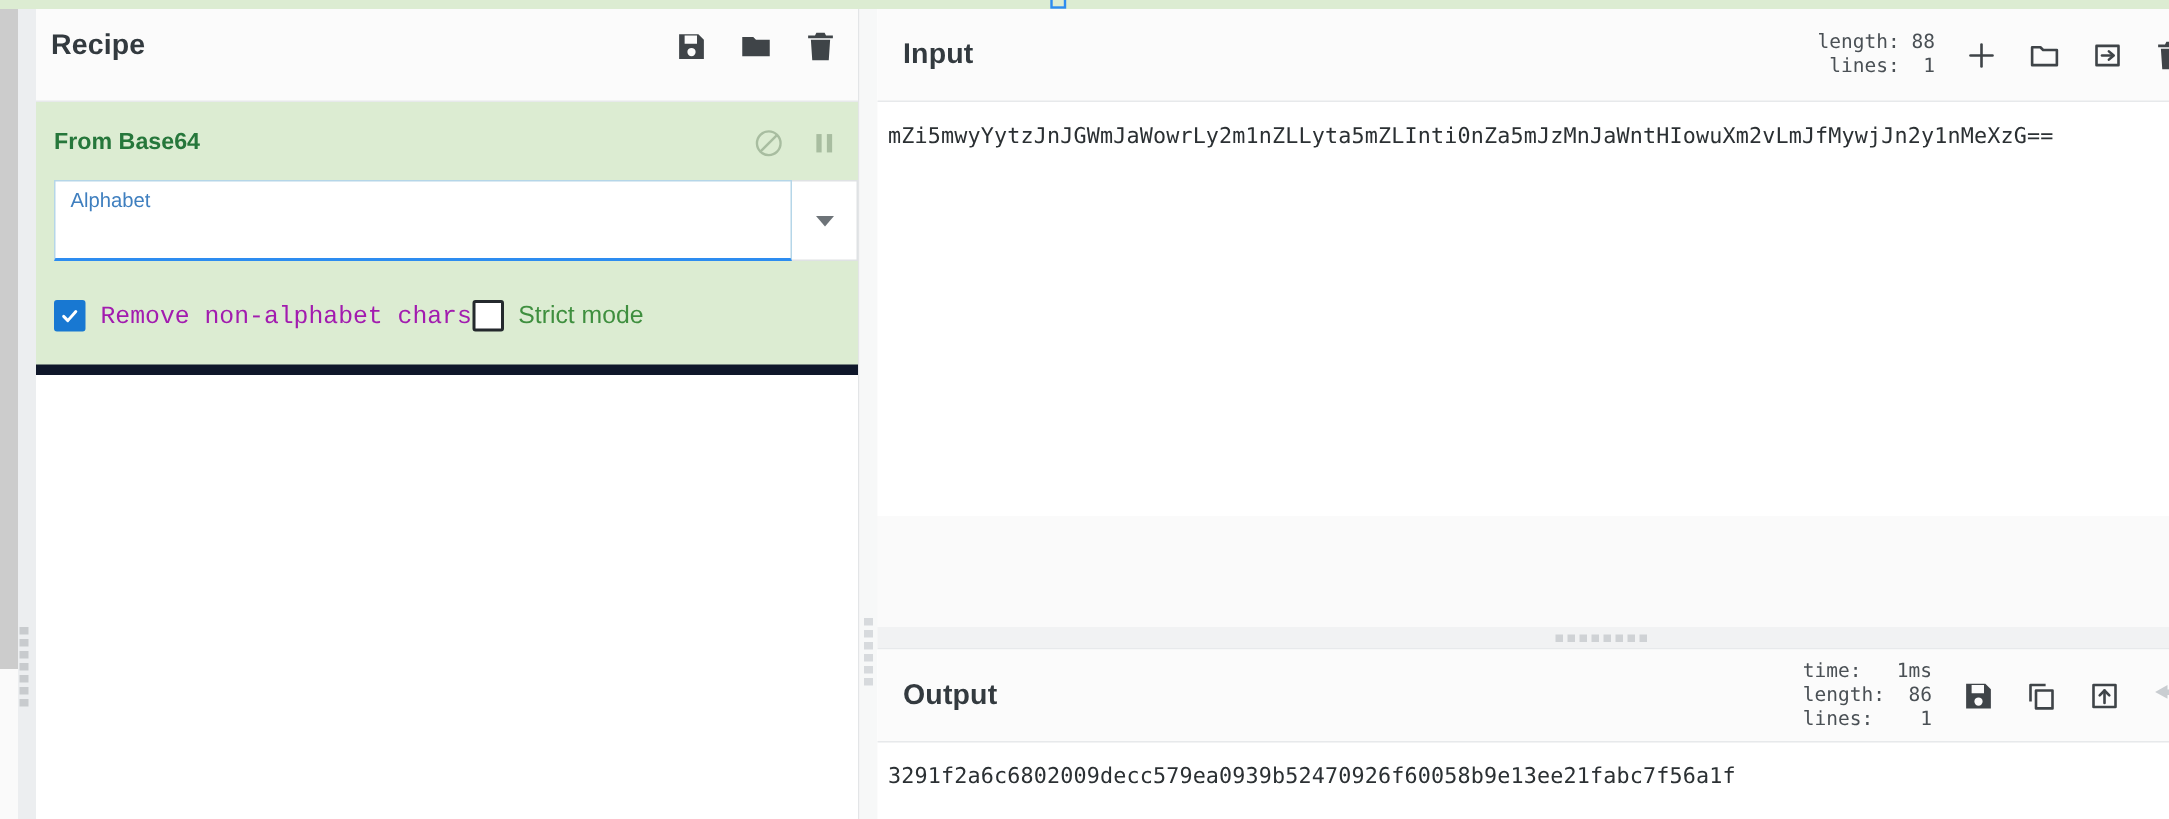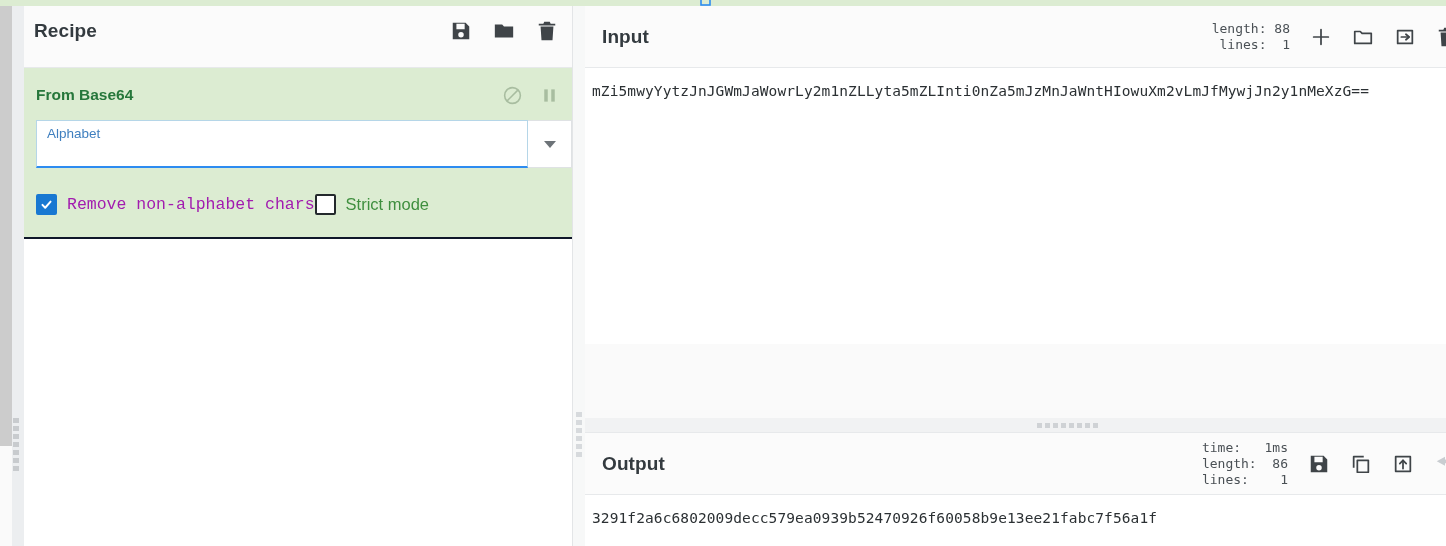--- a/index.html
+++ b/index.html
@@ -48,30 +48,30 @@
     display: flex; align-items: center; padding: 0 14px 11px 10px;
   }
   .pane-title {
     font-size: 19px; font-weight: bold; color: #333a3f; letter-spacing: .1px;
   }
   .header-icons { margin-left: auto; display: flex; align-items: center; gap: 21px; }
   .hicon { width: 22px; height: 22px; color: #3f4448; cursor: pointer; display:block; }
 
   
   .op-block {
-    background: #dcecd2; border-bottom: 2px solid #0f172a;
+    background: #dcecd2; border-bottom: 7px solid #0f172a;
     padding: 14px 12px 22px 12px; position: relative;
   }
   .op-title-row { display: flex; align-items: center; height: 26px; }
   .op-title { font-size: 15.5px; font-weight: bold; color: #26773b; }
   .op-ctrl { margin-left: auto; display: flex; align-items: center; gap: 16px; }
   .op-icon { width: 21px; height: 21px; color: #a8bda0; cursor: pointer; }
 
   
-  .field-row { display: flex; align-items: stretch; margin-top: 12px; height: 48px; }
+  .field-row { display: flex; align-items: stretch; margin-top: 12px; height: 54px; }
   .field-wrap {
     flex: 0 0 492px; position: relative; background: #fff;
     border: 1px solid #b5d6e8; border-bottom: 2px solid #2d8cf0;
     padding: 5px 10px 0 10px;
   }
   .field-label { font-size: 13.5px; color: #3f7fbf; line-height: 16px; }
   .field-value {
     font-family: "DejaVu Sans Mono", monospace;
     font-size: 15.5px; color: #25282b; line-height: 24px;
     white-space: nowrap; overflow: hidden; position: relative;

